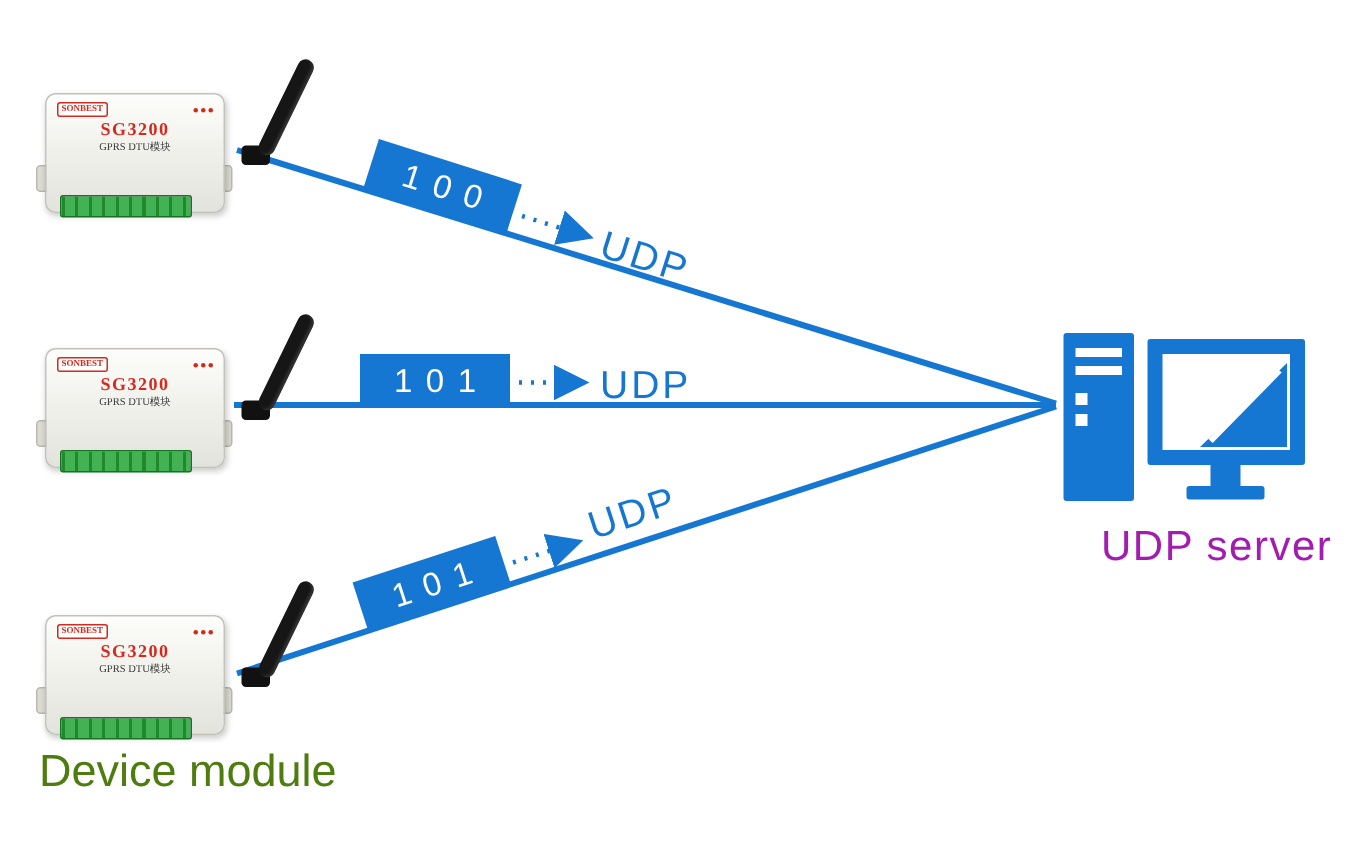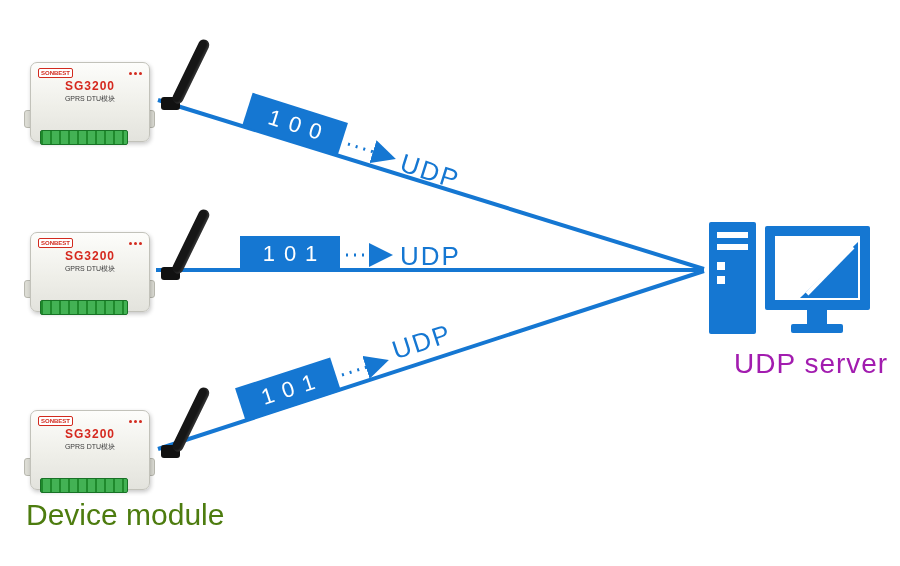--- a/index.html
+++ b/index.html
@@ -14,20 +14,21 @@
   }
   .wires{position:absolute;left:0;top:0;width:900px;height:566px;z-index:1;}
 
   
   .device{position:absolute;width:180px;height:108px;z-index:2;}
   .dev-body{
     position:absolute;left:0;top:12px;width:118px;height:78px;
     background:linear-gradient(180deg,#fdfdfb 0%,#efefe9 55%,#e3e3dd 100%);
     border:1px solid #c2c2ba;border-radius:7px;
     box-shadow:1px 2px 4px rgba(0,0,0,.22);
+    font-family:Liberation Serif, serif;
   }
   .dev-ear{position:absolute;width:9px;height:16px;background:#dcdcd4;border:1px solid #b9b9b0;border-radius:3px;top:60px;}
   .dev-ear.left{left:-6px;}
   .dev-ear.right{left:114px;}
   .dev-head{display:flex;align-items:center;gap:3px;padding:5px 7px 0 7px;}
   .brand{font-size:6px;line-height:8px;color:#d22a1e;border:1px solid #d22a1e;padding:0 2px;border-radius:2px;font-weight:bold;background:#fff;white-space:nowrap;}
   .dev-dots{display:flex;gap:2px;margin-left:auto;}
   .dev-dots i{width:3px;height:3px;background:#d22a1e;border-radius:50%;}
   .model{text-align:center;color:var(--dev-red);font-weight:bold;font-size:12px;line-height:13px;margin-top:2px;letter-spacing:1px;}
   .dtype{text-align:center;color:#3a3a3a;font-size:7px;line-height:9px;margin-top:1px;}

